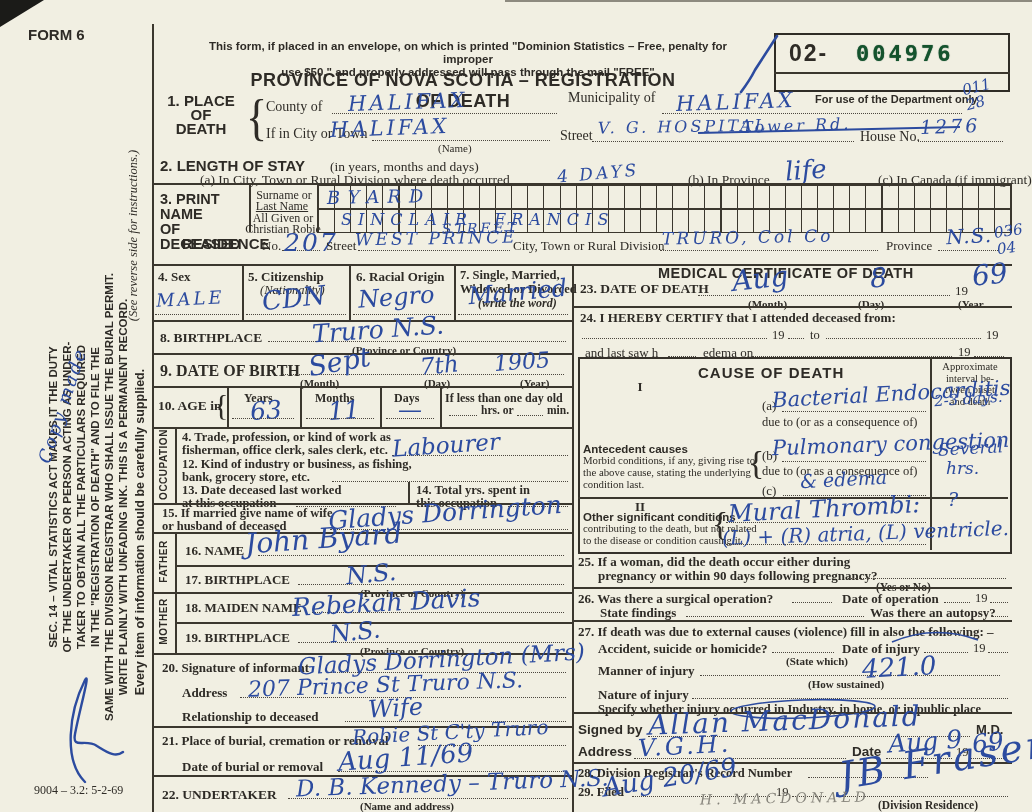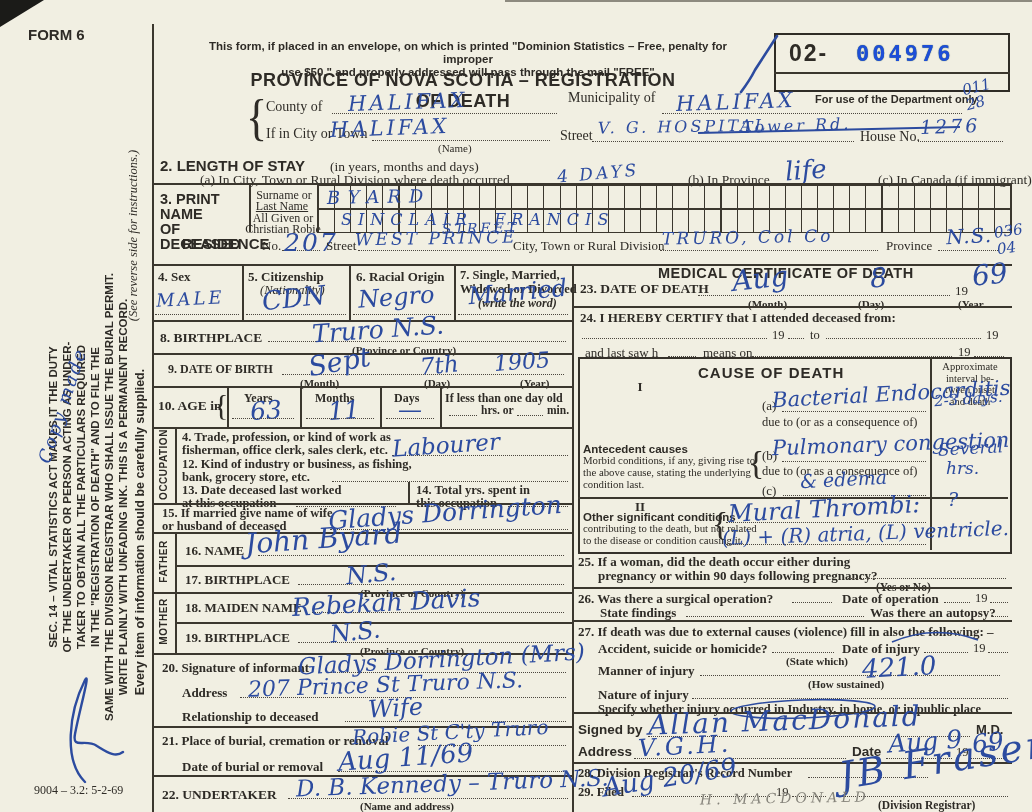--- a/index.html
+++ b/index.html
@@ -49,28 +49,31 @@
 
   <div class="sl" style="left:152px;top:24px;width:2px;height:788px"></div>
 
   <div class="abs bs pre ctr" style="left:208px;top:40px;width:520px;font-size:11.5px;line-height:13px">This form, if placed in an envelope, on which is printed "Dominion Statistics – Free, penalty for improper
 use $50," and properly addressed will pass through the mail "FREE"</div>
   <div class="abs bs ctr" style="left:248px;top:70px;width:430px;font-size:18px;letter-spacing:.5px">PROVINCE OF NOVA SCOTIA – REGISTRATION OF DEATH</div>
 
   <div class="abs" style="left:774px;top:33px;width:232px;height:55px;border:2.5px solid #2f2c26"></div>
   <div class="sl" style="left:774px;top:72px;width:236px;height:1.5px"></div>
   <div class="abs bs" style="left:789px;top:40px;font-size:23px;letter-spacing:2px">02-</div>
-  <div class="abs b" style="left:856px;top:41px;font-size:22px;letter-spacing:3px;color:#1d4ed8;font-family:'DejaVu Sans Mono',monospace;text-shadow:0 0 1px #35604b">004976</div>
+  <div class="abs b" style="left:856px;top:41px;font-size:22px;letter-spacing:3px;color:#14532d;font-family:'DejaVu Sans Mono',monospace;text-shadow:0 0 1px #35604b">004976</div>
   <div class="abs bs" style="left:815px;top:93px;font-size:11px">For use of the Department only</div>
   <svg class="abs" style="left:735px;top:32px" width="45" height="65">
     <path d="M6,60 C12,52 16,46 20,38 L42,4" stroke="#2c4b9f" stroke-width="2.6" fill="none" stroke-linecap="round"></path>
   </svg>
   <div class="abs hw" style="left:962px;top:78px;font-size:15px;transform:rotate(-14deg)">011</div>
   <div class="abs hw" style="left:966px;top:94px;font-size:15px;transform:rotate(-14deg)">28</div>
 
+  <div class="abs bs pre ctr" style="left:160px;top:94px;width:82px;font-size:15px;line-height:14px">1. PLACE
+OF
+DEATH</div>
   <div class="abs sr" style="left:246px;top:92px;font-size:44px;transform:scaleY(1.15);font-weight:400">{</div>
   <div class="abs sr" style="left:266px;top:99px;font-size:14px">County of</div>
   <div class="dl" style="left:332px;top:113px;width:225px"></div>
   <div class="abs hw caps" style="left:348px;top:90px;font-size:21px;transform:rotate(-2deg)">HALIFAX</div>
   <div class="abs sr" style="left:568px;top:90px;font-size:14px">Municipality of</div>
   <div class="dl" style="left:662px;top:113px;width:300px"></div>
   <div class="abs hw caps" style="left:676px;top:90px;font-size:21px;transform:rotate(-2deg)">HALIFAX</div>
   <div class="abs sr" style="left:266px;top:126px;font-size:14px">If in City or Town</div>
   <div class="dl" style="left:372px;top:140px;width:178px"></div>
   <div class="abs hw caps" style="left:330px;top:116px;font-size:21px;transform:rotate(-2deg)">HALIFAX</div>
@@ -148,21 +151,21 @@
   <div class="abs hw" style="left:468px;top:278px;font-size:24px;transform:rotate(-5deg)">Married</div>
   <div class="dl" style="left:458px;top:314px;width:110px"></div>
   <div class="sl" style="left:152px;top:320px;width:422px;height:1.5px"></div>
 
   <div class="abs sr b" style="left:160px;top:330px;font-size:13.5px">8. BIRTHPLACE</div>
   <div class="dl" style="left:268px;top:341px;width:298px"></div>
   <div class="abs sr b" style="left:352px;top:344px;font-size:11px">(Province or Country)</div>
   <div class="abs hw" style="left:312px;top:315px;font-size:25px;transform:rotate(-4deg)">Truro N.S.</div>
   <div class="sl" style="left:152px;top:353px;width:422px;height:1.5px"></div>
 
-  <div class="abs sr b" style="left:168px;top:362px;font-size:12px">9. DATE OF BIRTH</div>
+  <div class="abs sr b" style="left:160px;top:362px;font-size:16px">9. DATE OF BIRTH</div>
   <div class="dl" style="left:282px;top:374px;width:282px"></div>
   <div class="abs sr b" style="left:300px;top:377px;font-size:11px">(Month)</div>
   <div class="abs sr b" style="left:424px;top:377px;font-size:11px">(Day)</div>
   <div class="abs sr b" style="left:520px;top:377px;font-size:11px">(Year)</div>
   <div class="abs hw" style="left:308px;top:346px;font-size:27px;transform:rotate(-10deg)">Sept</div>
   <div class="abs hw" style="left:420px;top:352px;font-size:23px;transform:rotate(-5deg)">7th</div>
   <div class="abs hw" style="left:494px;top:349px;font-size:22px;transform:rotate(-4deg)">1905</div>
   <div class="sl" style="left:152px;top:386px;width:422px;height:1.5px"></div>
 
   <div class="abs sr b" style="left:158px;top:398px;font-size:13.5px">10. AGE in</div>
@@ -274,21 +277,21 @@
 
   <div class="abs sr b" style="left:580px;top:310px;font-size:13px">24. I HEREBY CERTIFY that I attended deceased from:</div>
   <div class="dl" style="left:582px;top:338px;width:185px"></div>
   <div class="abs sr" style="left:772px;top:328px;font-size:12.5px">19</div>
   <div class="dl" style="left:788px;top:338px;width:16px"></div>
   <div class="abs sr" style="left:810px;top:328px;font-size:12.5px">to</div>
   <div class="dl" style="left:826px;top:338px;width:155px"></div>
   <div class="abs sr" style="left:986px;top:328px;font-size:12.5px">19</div>
   <div class="abs sr" style="left:585px;top:345px;font-size:13px">and last saw h</div>
   <div class="dl" style="left:668px;top:356px;width:28px"></div>
-  <div class="abs sr" style="left:703px;top:345px;font-size:13px">means on</div>
+  <div class="abs sr" style="left:703px;top:345px;font-size:13px">edema on</div>
   <div class="dl" style="left:752px;top:356px;width:200px"></div>
   <div class="abs sr" style="left:958px;top:345px;font-size:12.5px">19</div>
   <div class="dl" style="left:974px;top:356px;width:30px"></div>
 
   <div class="abs" style="left:578px;top:357px;width:430px;height:193px;border:2px solid #35312a"></div>
   <div class="sl" style="left:930px;top:357px;width:1.5px;height:193px"></div>
   <div class="abs sr pre ctr" style="left:934px;top:361px;width:72px;font-size:10.5px;line-height:11.5px">Approximate
 interval be-
 tween onset
 and death</div>
@@ -379,18 +382,18 @@
   <div class="abs hw" style="left:972px;top:728px;font-size:25px;transform:rotate(-6deg)">69</div>
   <div class="sl" style="left:574px;top:762px;width:438px;height:1.5px"></div>
 
   <div class="abs sr b" style="left:578px;top:766px;font-size:12.5px">28. Division Registrar's Record Number</div>
   <div class="dl" style="left:808px;top:777px;width:120px"></div>
   <div class="abs sr b" style="left:578px;top:785px;font-size:12.5px">29. Filed</div>
   <div class="dl" style="left:632px;top:796px;width:138px"></div>
   <div class="abs sr" style="left:776px;top:785px;font-size:12.5px">19</div>
   <div class="dl" style="left:792px;top:796px;width:34px"></div>
   <div class="dl" style="left:842px;top:796px;width:166px"></div>
-  <div class="abs sr b" style="left:878px;top:799px;font-size:11.5px">(Division Registrar)</div>
+  <div class="abs sr b" style="left:878px;top:799px;font-size:11.5px">(Division Residence)</div>
   <div class="abs hw" style="left:602px;top:762px;font-size:26px;transform:rotate(-9deg)">Aug 20/69</div>
   <div class="abs hw" style="left:838px;top:738px;font-size:38px;letter-spacing:3px;transform:rotate(-9deg)">JB Fraser</div>
   <div class="abs pencil" style="left:700px;top:790px;font-size:14px;letter-spacing:4px;transform:rotate(-1deg)">H. MACDONALD</div>
 
 </div>
 
 </body></html>

